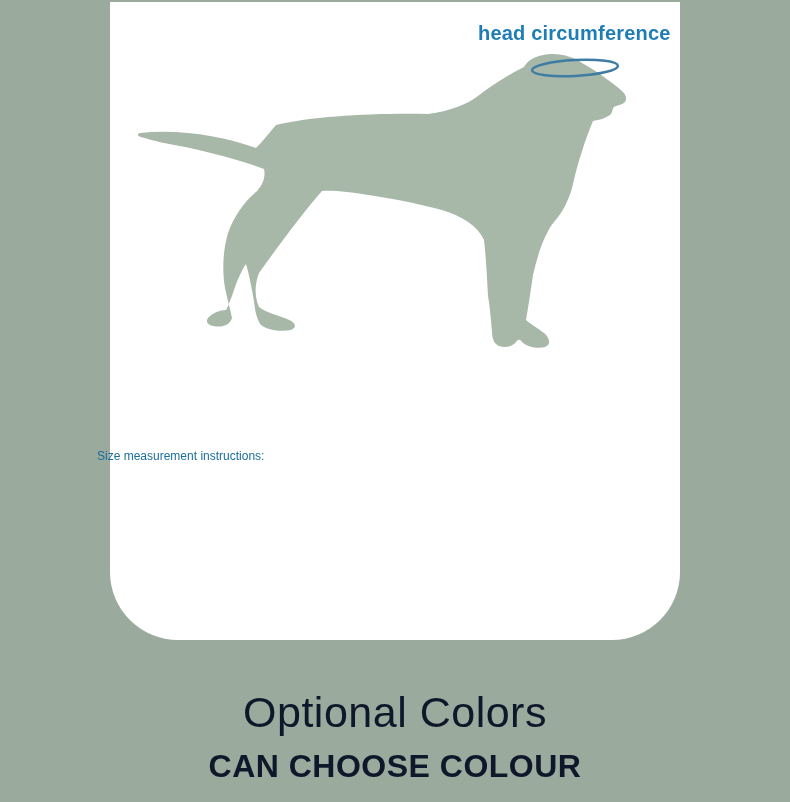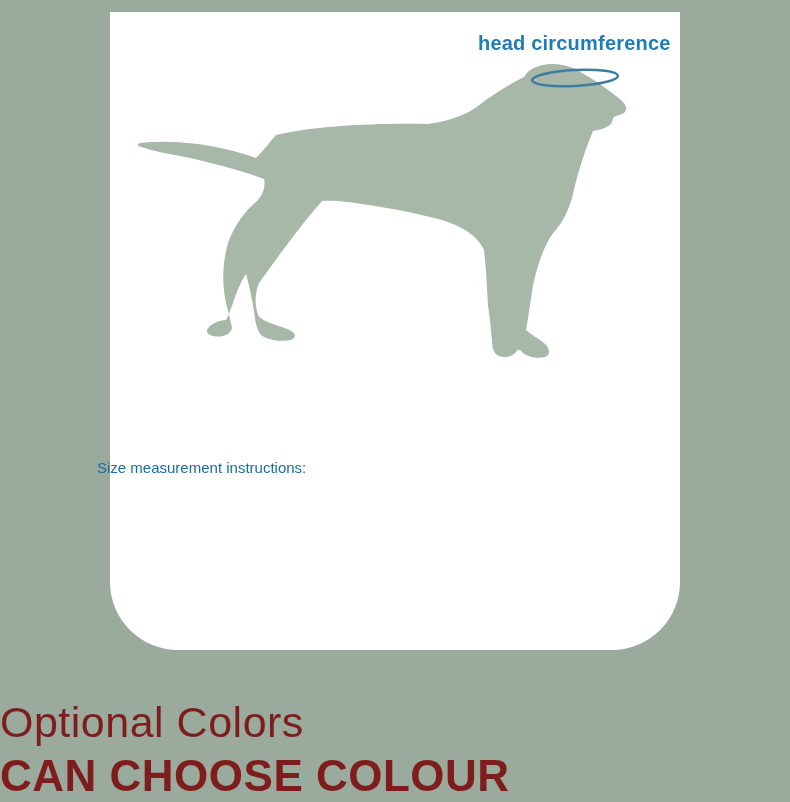--- a/index.html
+++ b/index.html
@@ -3,52 +3,52 @@
 <meta charset="utf-8">
 <style>
   html,body{margin:0;padding:0;}
   body{
     width:790px;height:802px;
     background:#9aab9e;
     font-family:"Liberation Sans", sans-serif;
     overflow:hidden;
     position:relative;
   }
-  .page{position:absolute;left:0;top:12px;width:790px;height:772px;background:#9aab9e;}
+  .page{position:absolute;left:0;top:2px;width:790px;height:772px;background:#9aab9e;}
   .card{
     position:absolute;left:110px;top:0;width:570px;height:638px;
     background:#ffffff;
     border-radius:0 0 68px 68px;
   }
   .dog-svg{position:absolute;left:0;top:0;width:570px;height:400px;overflow:visible;}
   .head-label{
     position:absolute;left:368px;top:20px;
     font-size:20px;font-weight:700;letter-spacing:.2px;
     color:#1e7db6;white-space:nowrap;
   }
   .instr-heading{
     position:absolute;left:-13px;top:447px;
-    font-size:15px;font-weight:400;color:#1a6e9e;white-space:nowrap;
+    font-size:12px;font-weight:400;color:#1a6e9e;white-space:nowrap;
   }
   .para{
     position:absolute;left:49px;margin:0;width:525px;
     font-size:14.5px;line-height:15.5px;letter-spacing:.3px;
     color:#1e7db6;
   }
   .para-1{top:481px;}
   .para-2{top:547px;}
   .footer{
     position:absolute;left:0;top:684px;width:790px;
-    color:#7f1d1d;
+    text-align:center;color:#0f172a;
   }
   .footer-title{
     font-size:43px;font-weight:400;letter-spacing:.5px;line-height:52px;
   }
   .footer-subtitle{
-    font-size:44px;font-weight:700;letter-spacing:.5px;line-height:56px;
+    font-size:32px;font-weight:700;letter-spacing:.5px;line-height:56px;
   }
 </style>
 </head>
 <body>
 
 <div class="page">
 
   <div class="card">
 
     <svg class="dog-svg" viewBox="0 0 570 400" xmlns="http://www.w3.org/2000/svg">

